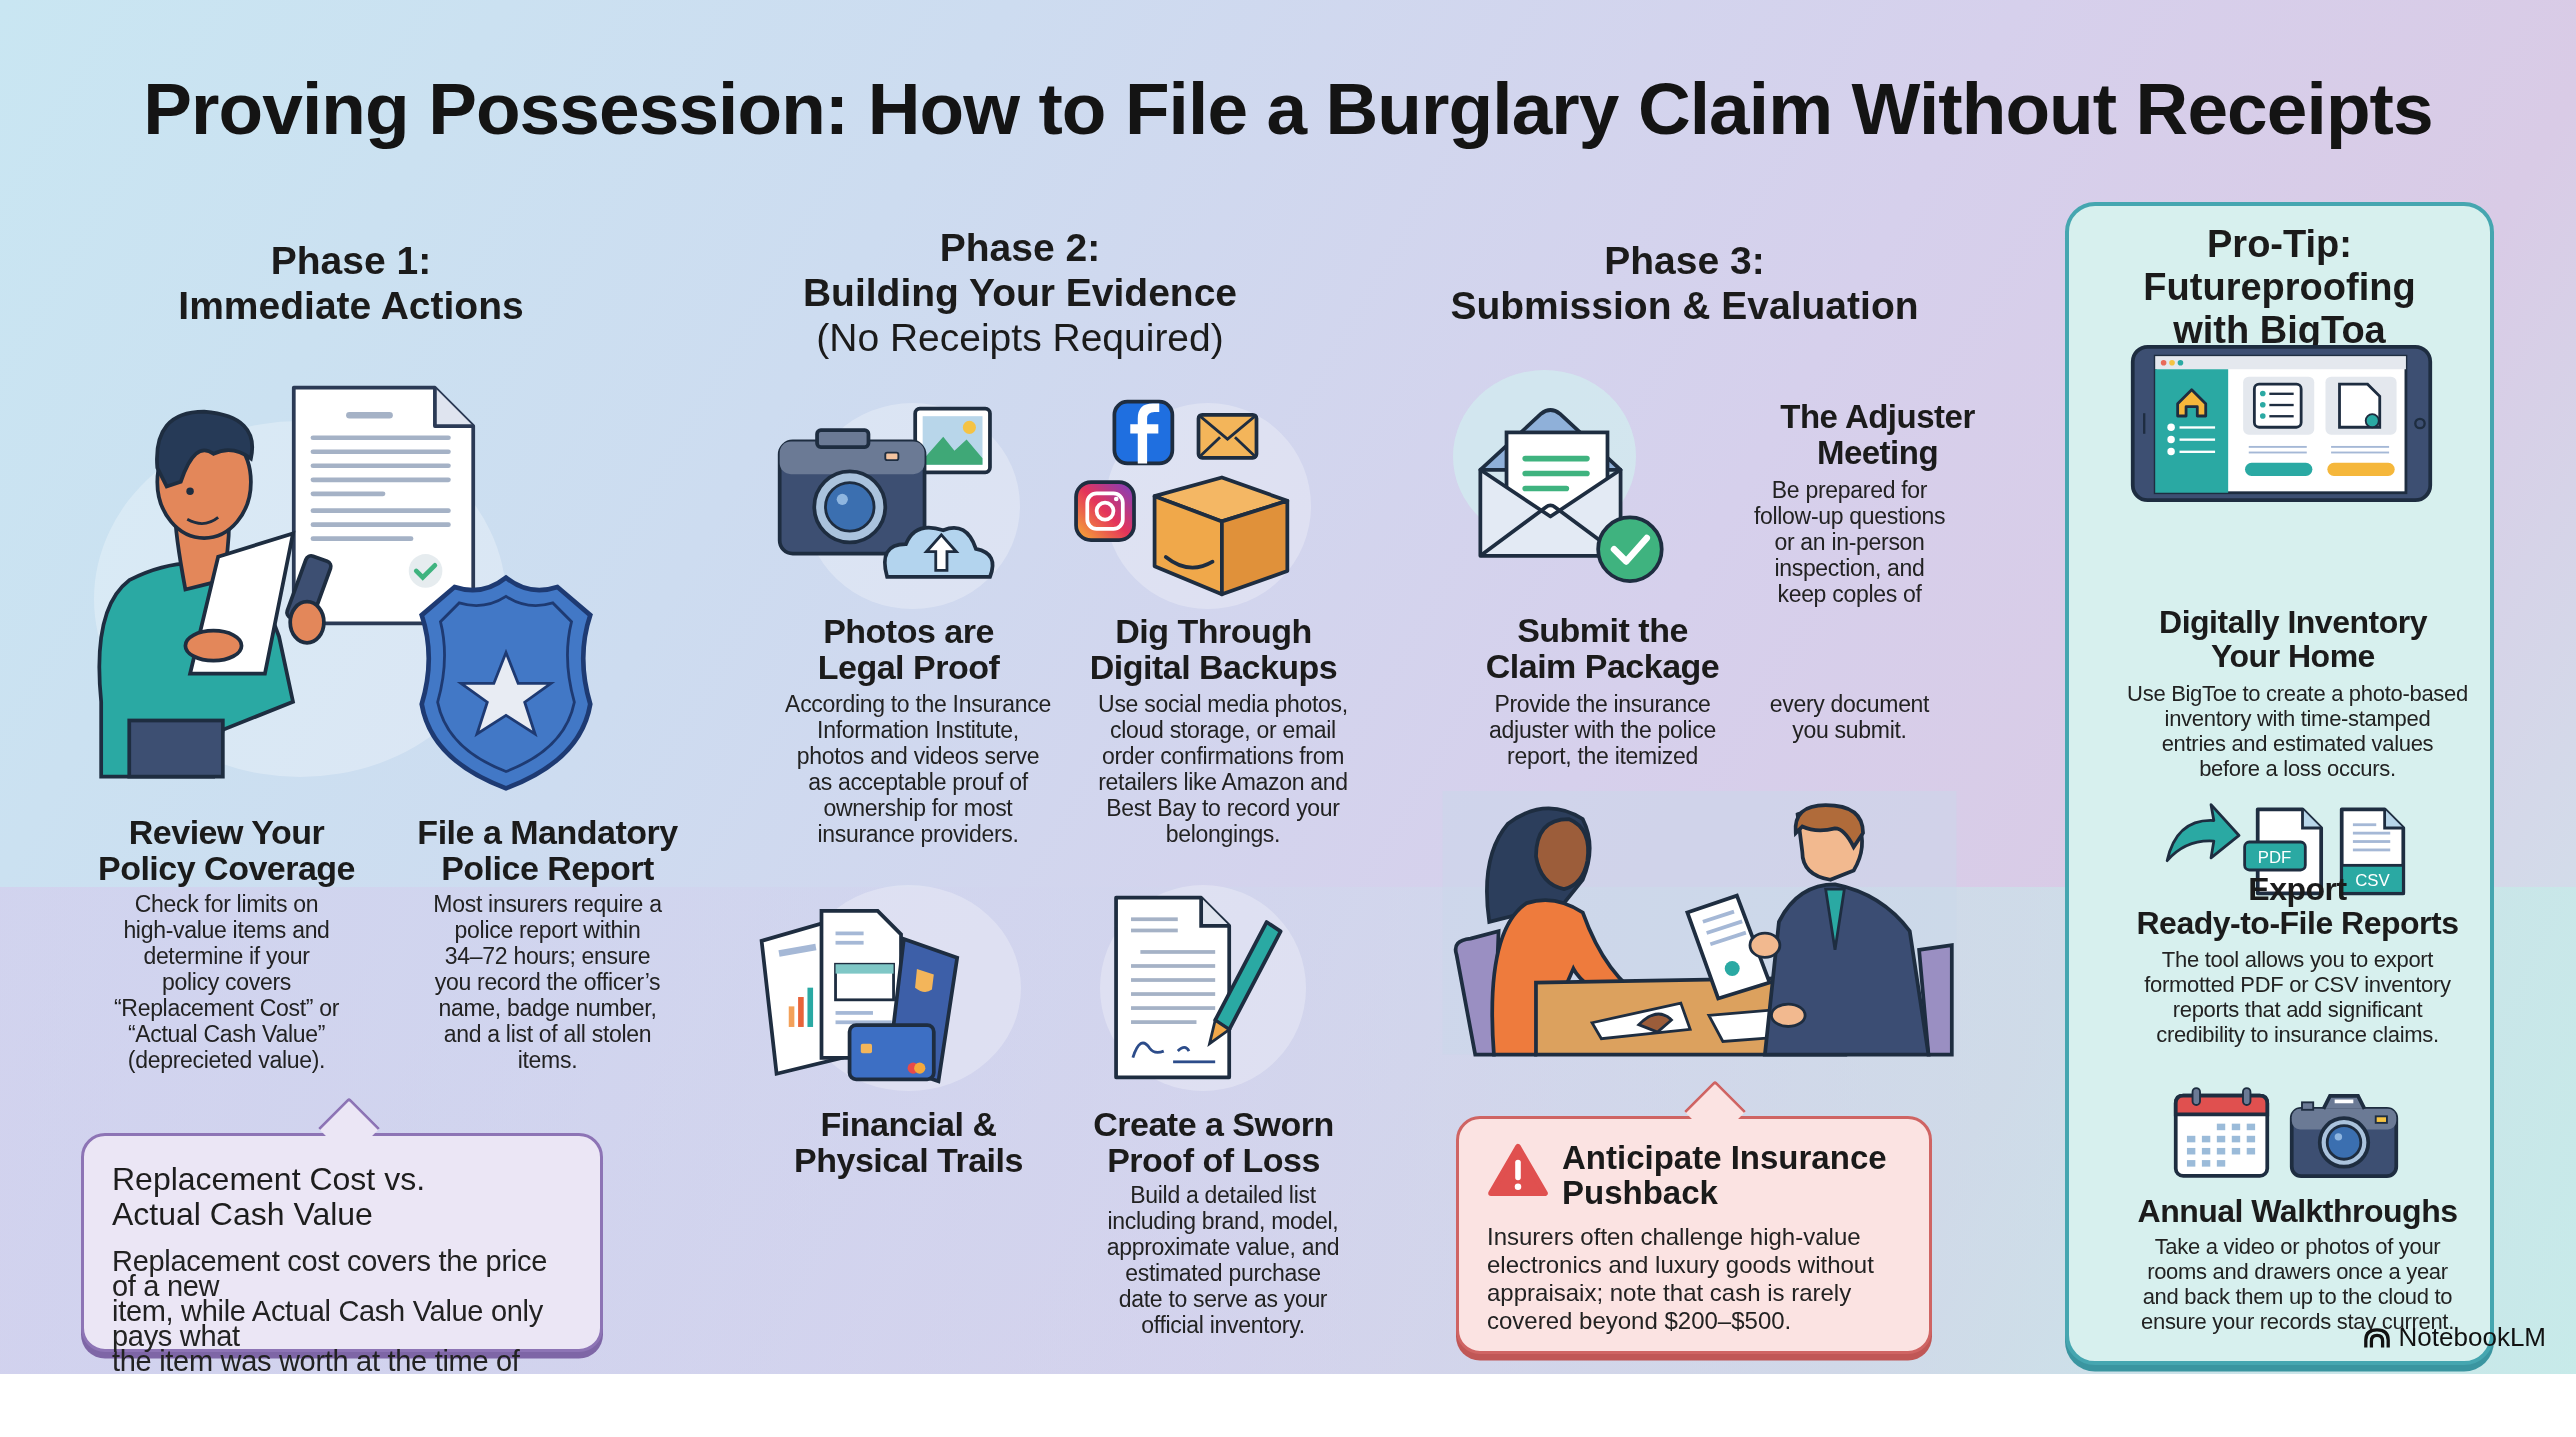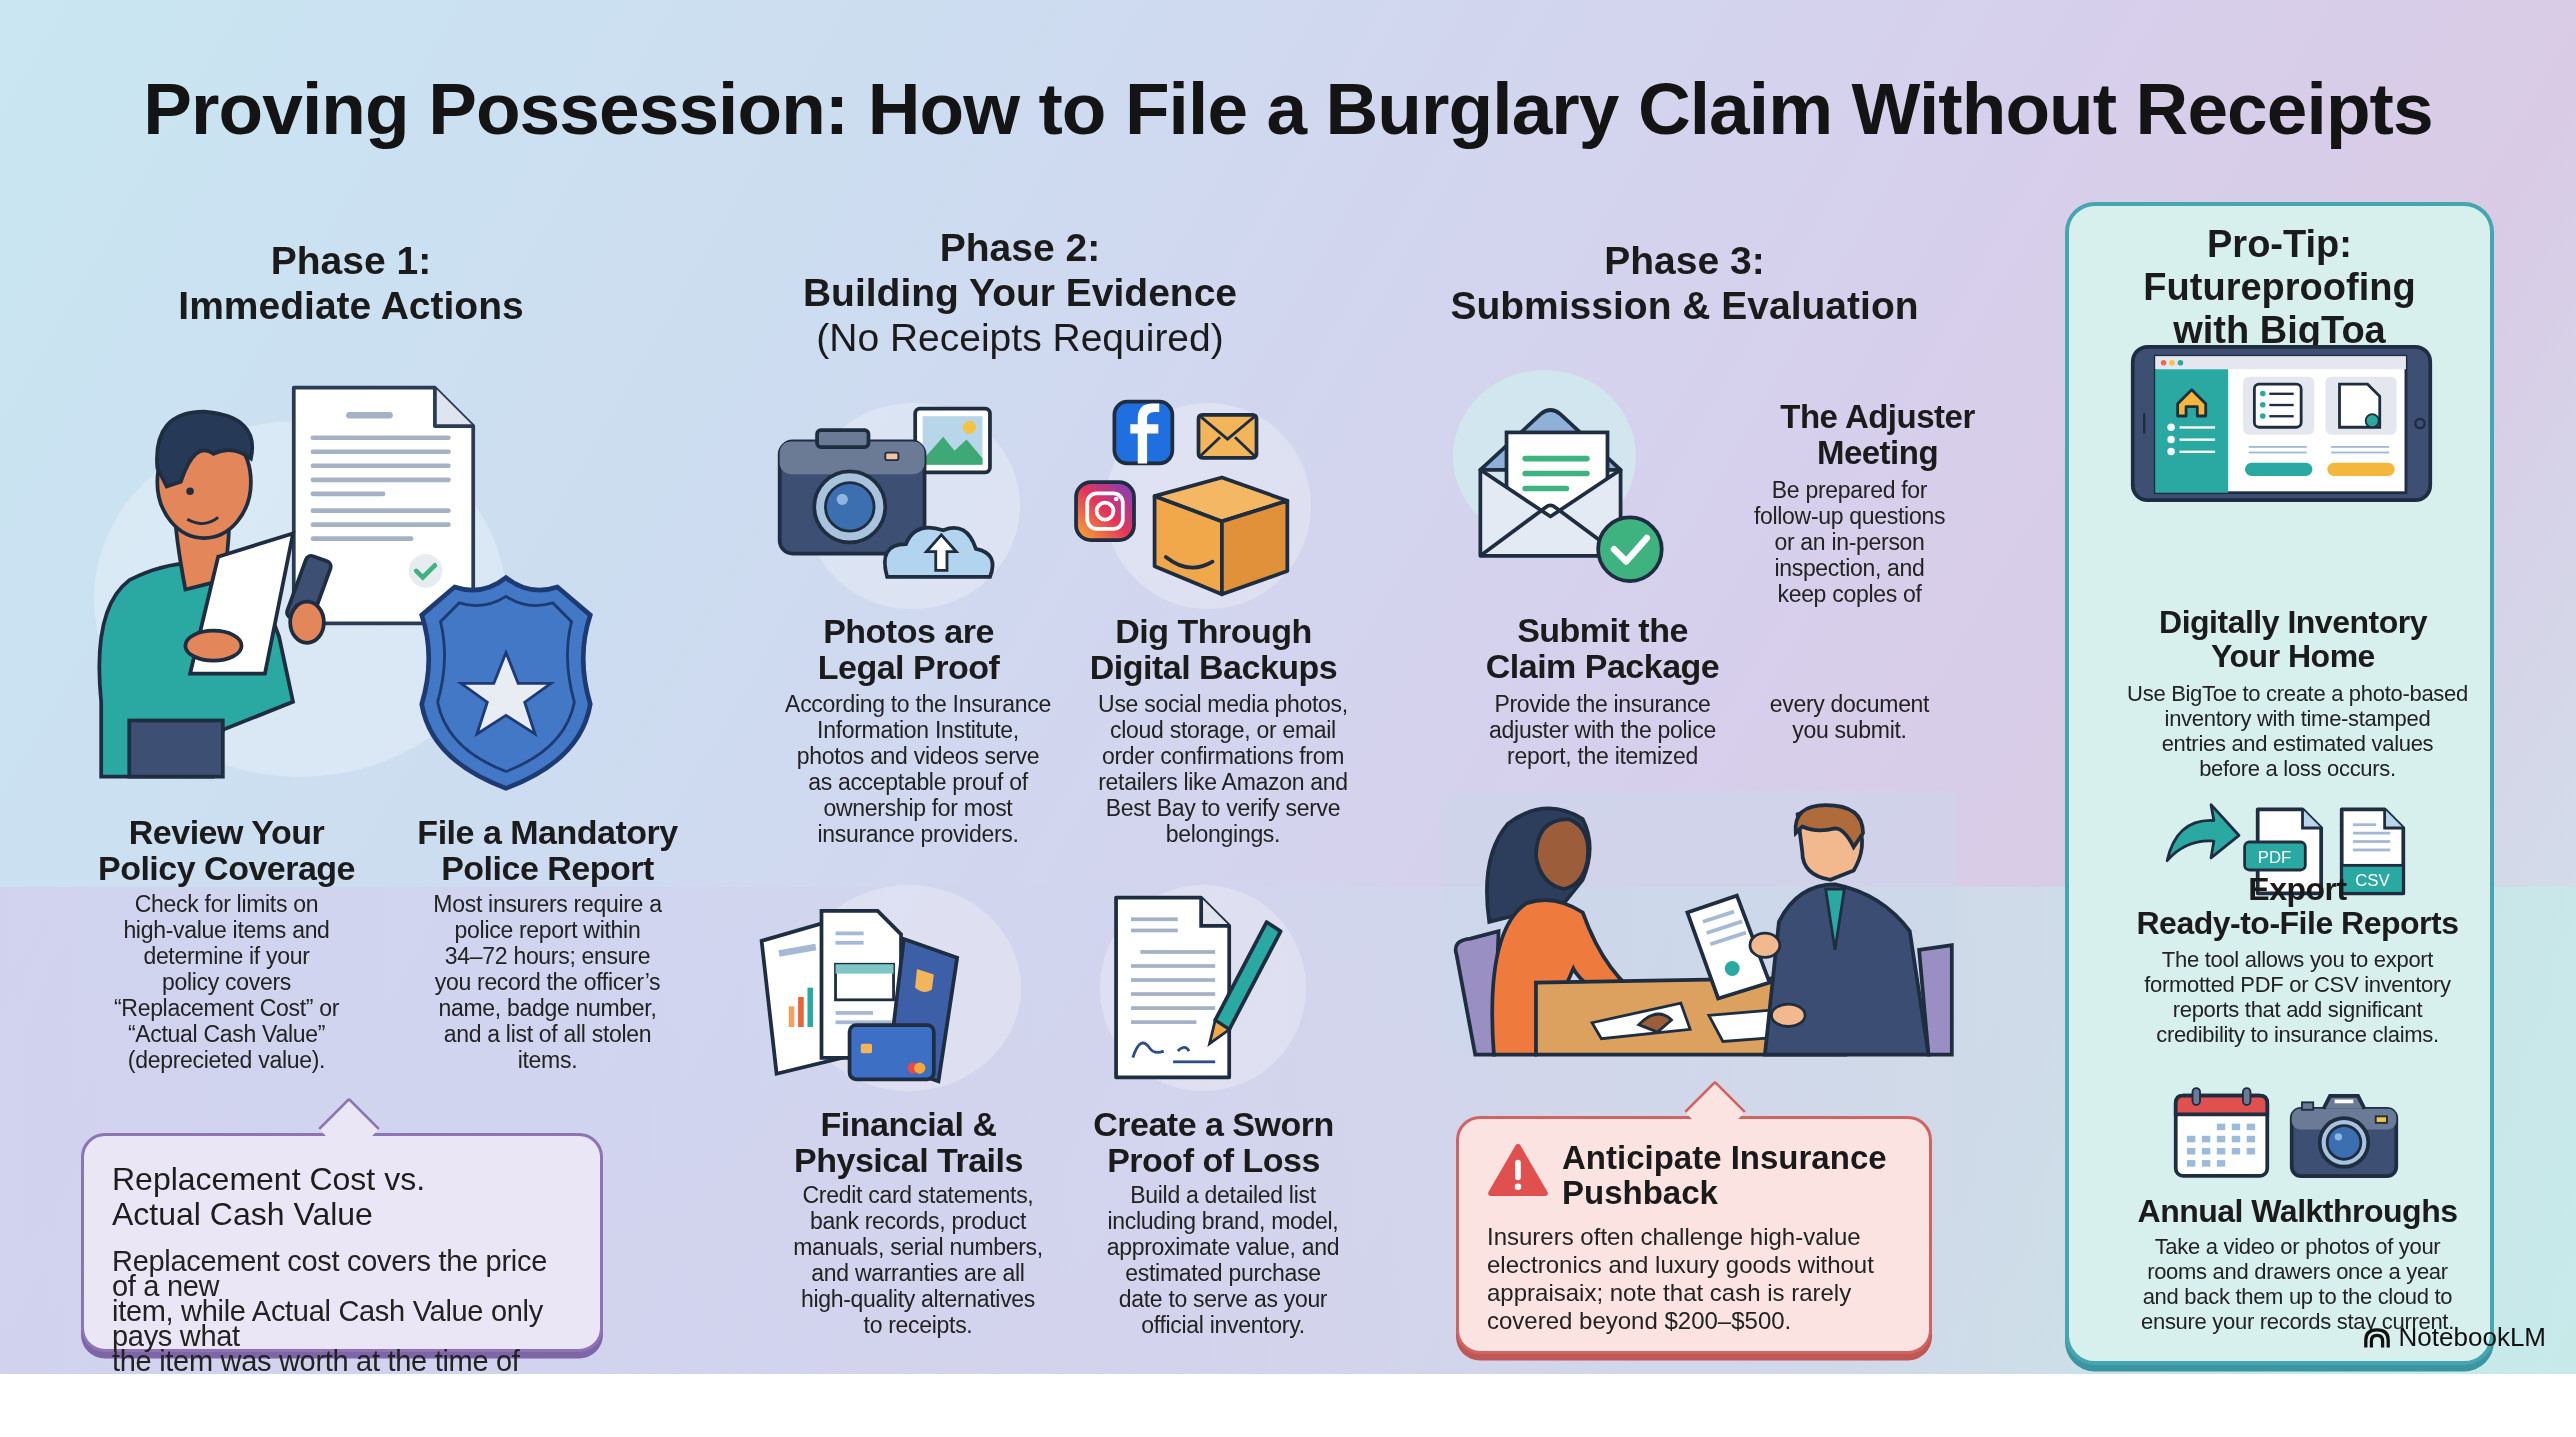--- a/index.html
+++ b/index.html
@@ -180,21 +180,21 @@
 
   <div class="abs h" style="left:1073px;top:613px;width:281px;">
     <div>Dig Through</div>
       <div>Digital Backups</div>
   </div>
   <div class="abs p" style="left:1073px;top:691px;width:300px;">
       <div>Use social media photos,</div>
       <div>cloud storage, or email</div>
       <div>order confirmations from</div>
       <div>retailers like Amazon and</div>
-      <div>Best Bay to verify serve</div>
+      <div>Best Bay to record your</div>
       <div>belongings.</div>
     </div>
 
   <div class="blob" style="left:796px;top:885px;width:225px;height:206px;"></div>
   <svg style="left:756px;top:894px;" width="262" height="192" viewBox="0 0 280 205">
     <path d="M6 50 L75 30 L92 175 L22 192 Z" fill="#fff" stroke="#1e2d40" stroke-width="4"></path>
     <rect x="24" y="60" width="40" height="7" fill="#a5b8d6" transform="rotate(-10 24 60)"></rect>
     <rect x="35" y="120" width="6" height="22" fill="#f3a15a"></rect>
       <rect x="45" y="110" width="6" height="32" fill="#e8643a"></rect>
       <rect x="55" y="100" width="6" height="42" fill="#2aa9a3"></rect>
@@ -232,28 +232,20 @@
     <path d="M22 175 Q30 150 40 165 Q45 172 55 168 M70 168 Q78 160 82 168" fill="none" stroke="#2c4c8a" stroke-width="3"></path>
     <rect x="65" y="178" width="45" height="3" fill="#2c4c8a"></rect>
     <path d="M165 30 L180 40 L125 145 L110 135 Z" fill="#2aa9a3" stroke="#1e2d40" stroke-width="4" stroke-linejoin="round"></path>
     <path d="M125 145 L110 135 L104 160 Z" fill="#f0a84a" stroke="#1e2d40" stroke-width="3"></path>
   </svg>
 
   <div class="abs h" style="left:768px;top:1106px;width:281px;">
     <div>Financial &amp;</div>
       <div>Physical Trails</div>
   </div>
-  <div class="abs p" style="left:768px;top:1182px;width:300px;">
-      <div>Credit card statements,</div>
-      <div>bank records, product</div>
-      <div>manuals, serial numbers,</div>
-      <div>and warranties are all</div>
-      <div>high-quality alternatives</div>
-      <div>to receipts.</div>
-    </div>
 
   <div class="abs h" style="left:1073px;top:1106px;width:281px;">
     <div>Create a Sworn</div>
       <div>Proof of Loss</div>
   </div>
   <div class="abs p" style="left:1073px;top:1182px;width:300px;">
       <div>Build a detailed list</div>
       <div>including brand, model,</div>
       <div>approximate value, and</div>
       <div>estimated purchase</div>

